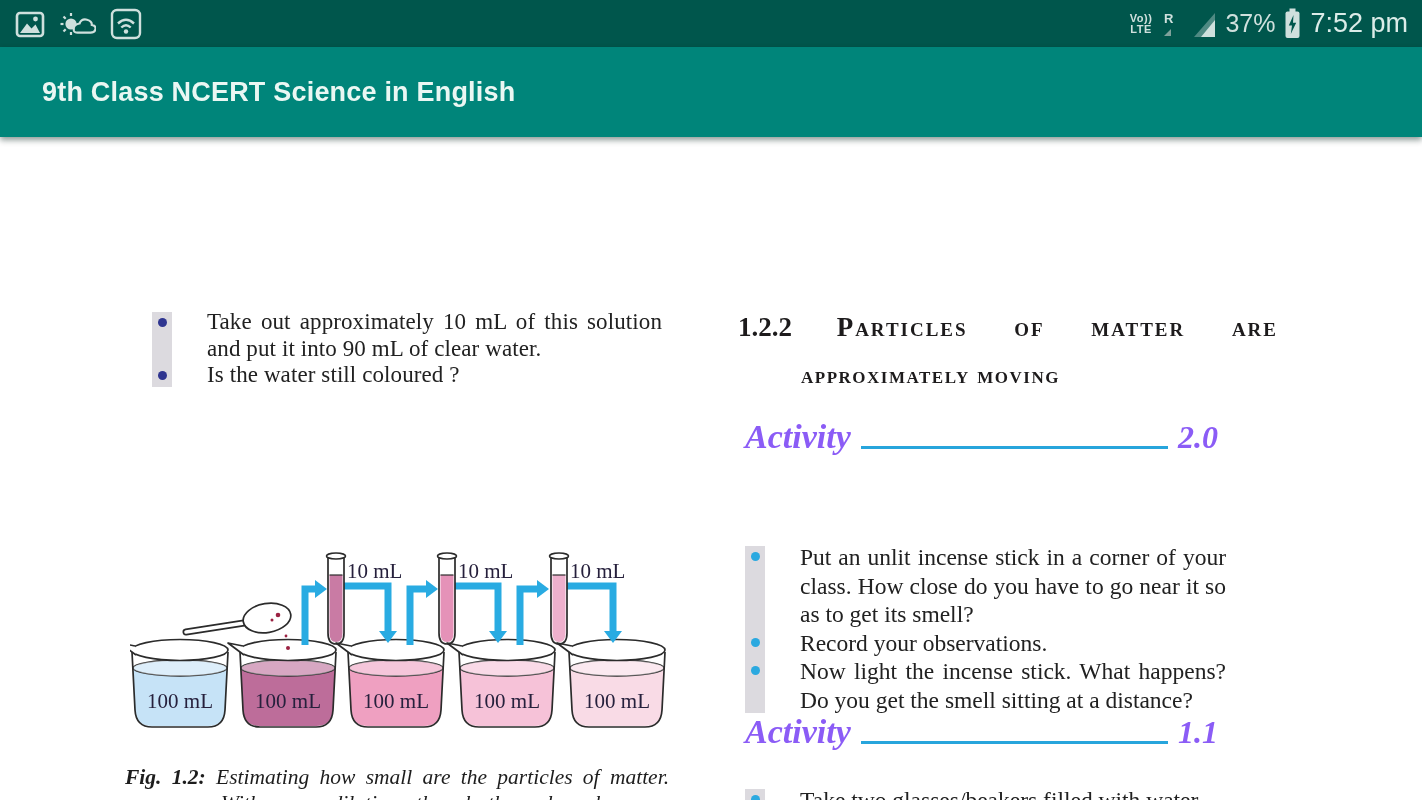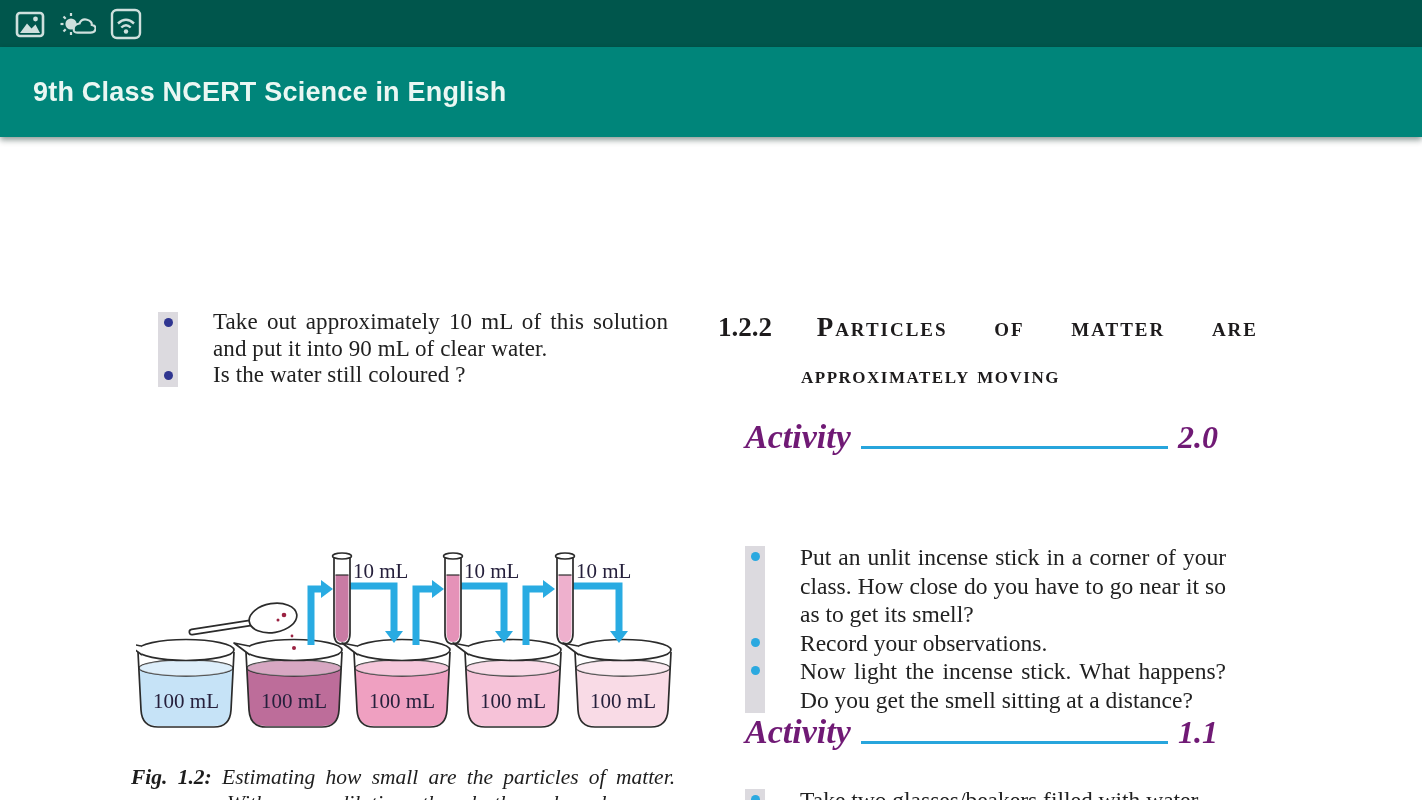--- a/index.html
+++ b/index.html
@@ -12,28 +12,28 @@
                 font-family:"Liberation Sans", sans-serif; }
   .sb-icon { display:block; }
   .sb-right { margin-left:auto; display:flex; align-items:center; gap:9px; }
   .volte { display:flex; flex-direction:column; font-size:11px; font-weight:bold;
            line-height:11px; letter-spacing:0.5px; text-align:center; }
   .pct { font-size:25px; }
   .time { font-size:27px; color:#DBECE8; }
 
   
   .app-bar { height:90px; background:#00857A; display:flex; align-items:center;
-             padding-left:33px; box-shadow:0 3px 6px rgba(0,30,25,.45);
+             padding-left:42px; box-shadow:0 3px 6px rgba(0,30,25,.45);
              position:relative; z-index:2; }
   .app-title { color:#EAF7F3; font-family:"Liberation Sans", sans-serif;
                font-weight:bold; font-size:27px; letter-spacing:0.2px; }
 
   
   .page { position:relative; height:663px; background:#fff; }
-  .col-left  { position:absolute; left:158px; top:172px; width:510px; }
+  .col-left  { position:absolute; left:152px; top:172px; width:510px; }
   .col-right { position:absolute; left:718px; top:175px; width:540px; }
 
   .bullet-list { position:relative; padding-left:55px; }
   .bullet-list .strip { position:absolute; left:0; top:3px; bottom:2px; width:20px;
                         background:#DCDADF; }
   .bullet-item { position:relative; color:#212121; text-align:justify; }
   .bullet-item::before { content:""; position:absolute; left:-49px; top:9px;
                          width:9px; height:9px; border-radius:50%;
                          background:var(--dot,#2F3590); }
   .list-left  { font-size:23px; line-height:26.6px; --dot:#2F3590; }
@@ -43,27 +43,27 @@
   .figure { position:absolute; left:-22px; top:233px; }
   .figure svg text { font-family:"Liberation Serif", serif; fill:#26203C; }
 
   .caption { position:absolute; left:-27px; top:455px; width:544px;
              font-style:italic; font-size:21.5px; line-height:26px;
              color:#1d1d1d; text-align:justify;
              padding-left:96px; text-indent:-96px; }
   .caption .cap-label { font-weight:bold; }
 
   .section-head-1 { color:#1d1b1c; font-weight:bold; font-size:27px;
-                    text-align:justify; text-align-last:justify; width:100%; }
+                    text-align:justify; text-align-last:justify; width:100%;margin-left:20px; }
   .smallcaps { font-variant:small-caps; letter-spacing:2px; }
   .section-head-2 { position:absolute; left:83px; top:50px; color:#1d1b1c;
                     font-weight:bold; font-size:24px; letter-spacing:1.5px; }
 
   .activity { position:absolute; left:27px; width:473px; display:flex;
-              align-items:baseline; color:#701a75; }
+              align-items:baseline; color:#8b5cf6; }
   .activity .a-label { font-style:italic; font-weight:600; font-size:34px; }
   .activity .a-rule  { flex:1; border-bottom:3px solid #27A5DC;
                        margin:0 10px; align-self:flex-end; margin-bottom:7px; }
   .activity .a-num   { font-style:italic; font-weight:600; font-size:32px; }
   .activity-1 { top:106px; }
   .activity-2 { top:401px; }
   .bullets-a { position:absolute; left:27px; top:183px; width:481px;margin-top:48px; }
   .bullets-b { position:absolute; left:27px; top:474px; width:481px; }
 </style>
 </head>
@@ -86,20 +86,41 @@
     <circle cx="11" cy="16" r="5.6" fill="#CFE0DD"></circle>
     <path d="M14,23 q-1.5,-6.5 5.5,-7.5 q2,-5 7.5,-3.8 q5,1.2 4.8,5.2 q4.5,0.8 3.6,4.6 q-0.8,3.2 -4.8,3.2 l-13,0 q-3,0 -3.6,-1.7 z" fill="#00564C" stroke="#CFE0DD" stroke-width="2.2"></path>
   </svg>
   <svg class="sb-icon" width="32" height="32" viewBox="0 0 32 32">
     <rect x="2" y="2" width="28" height="28" rx="5" fill="none" stroke="#CFE0DD" stroke-width="2.4"></rect>
     <path d="M8,15.5 q8,-7.5 16,0" fill="none" stroke="#CFE0DD" stroke-width="2.4"></path>
     <path d="M11.3,19.5 q4.7,-4.5 9.4,0" fill="none" stroke="#CFE0DD" stroke-width="2.4"></path>
     <circle cx="16" cy="23.5" r="2.2" fill="#CFE0DD"></circle>
   </svg>
 
+  <div class="sb-right">
+    <div class="volte">
+      <span>Vo))</span>
+      <span>LTE</span>
+    </div>
+    <svg width="22" height="30" viewBox="0 0 22 30">
+      <text x="3" y="14" font-family="Liberation Sans, sans-serif" font-size="13" font-weight="bold" fill="#CFE0DD">R</text>
+      <path d="M3,27 L10,27 L10,20 Z" fill="#7FA19B"></path>
+    </svg>
+    <svg width="24" height="28" viewBox="0 0 24 28">
+      <polygon points="23,3 23,27 2,27" fill="#CFE0DD" opacity="0.38"></polygon>
+      <polygon points="23,10 23,27 9,27" fill="#CFE0DD"></polygon>
+    </svg>
+    <span class="pct">37%</span>
+    <svg width="17" height="31" viewBox="0 0 17 31">
+      <rect x="5.5" y="0.5" width="6" height="3.5" fill="#CFE0DD"></rect>
+      <rect x="1.5" y="3.5" width="14" height="26.5" rx="2" fill="#CFE0DD"></rect>
+      <polygon points="9.5,7 4.8,17.5 8,17.5 6.8,26 12.2,14.8 9,14.8" fill="#00564C"></polygon>
+    </svg>
+    <span class="time">7:52 pm</span>
+  </div>
 </div>
 
 <div class="app-bar">
   <span class="app-title">9th Class NCERT Science in English</span>
 </div>
 
 <div class="page">
 
   <div class="col-left">
 

